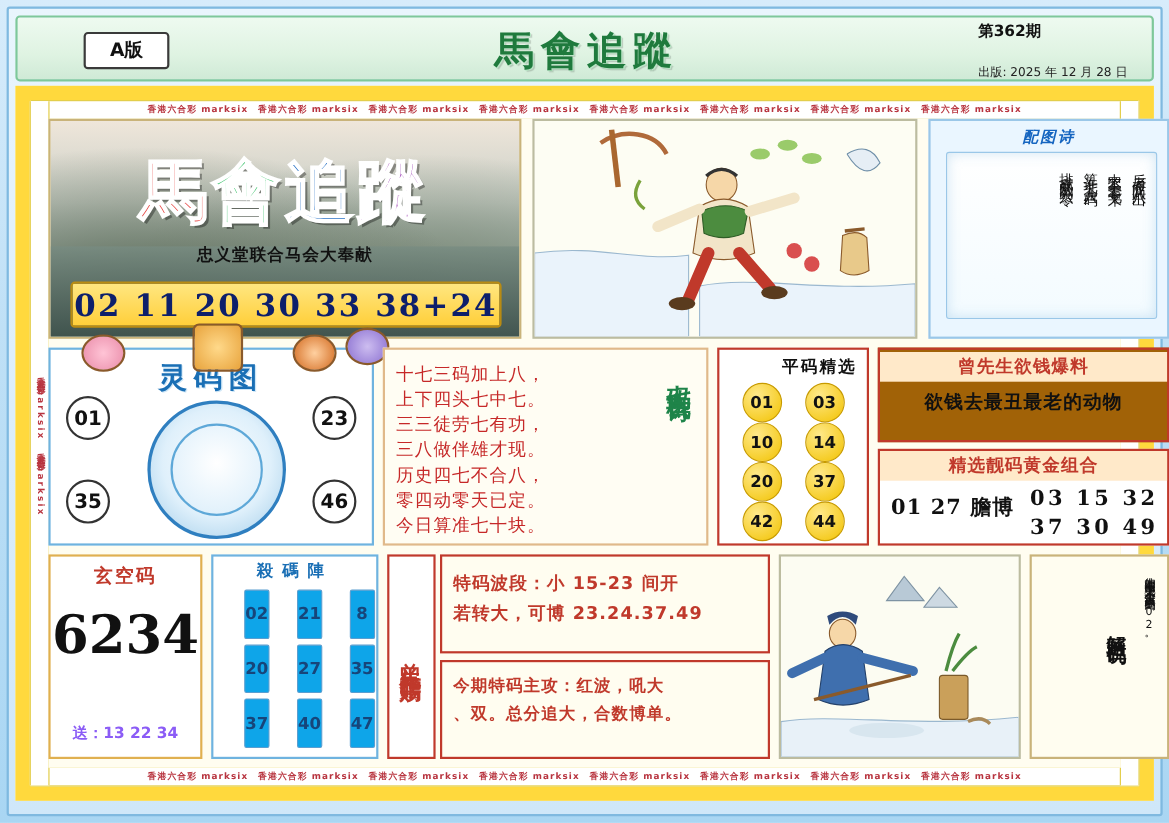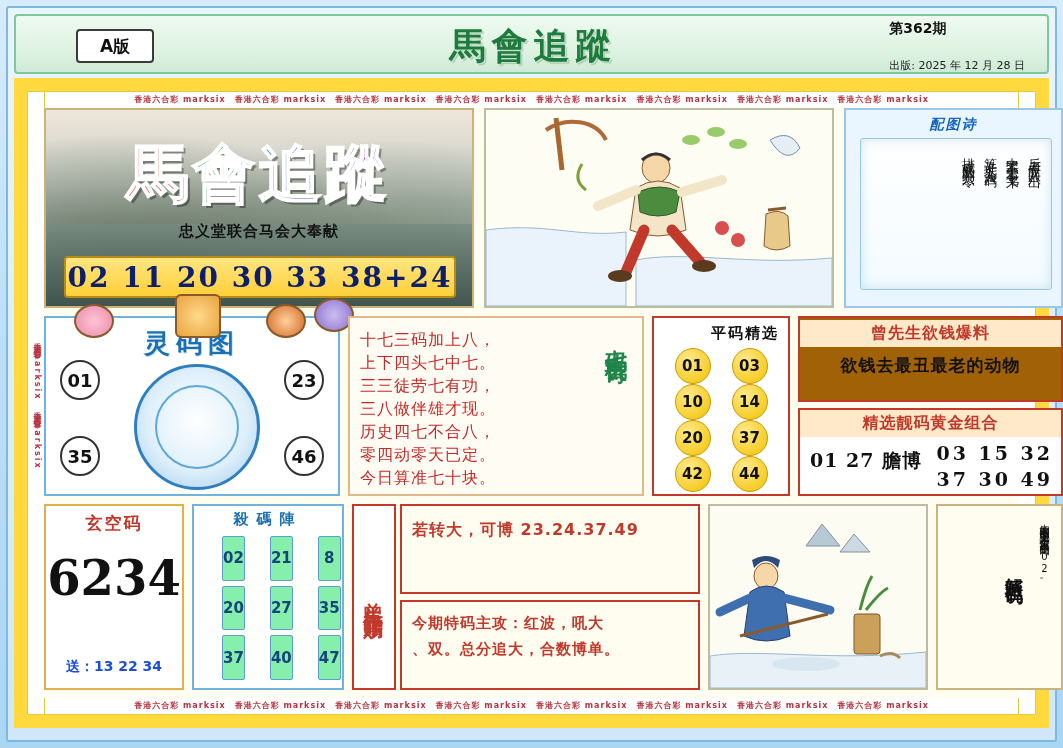--- a/index.html
+++ b/index.html
@@ -262,38 +262,38 @@
     position:absolute;left:0;top:6px;width:100%;text-align:center;
     font-size:17px;font-weight:bold;color:#c0392b;letter-spacing:2px;
   }
   .xuan-num{
     position:absolute;left:0;top:44px;width:100%;text-align:center;
     font-family:"DejaVu Serif","Liberation Serif",serif;
     font-size:48px;font-weight:bold;color:#111;
   }
   .xuan-send{
     position:absolute;left:0;bottom:12px;width:100%;text-align:center;
-    font-size:14px;font-weight:bold;color:#1d4ed8;
+    font-size:14px;font-weight:bold;color:#8b5cf6;
   }
 
   .duan-box{
     position:absolute;left:148px;top:396px;width:152px;height:186px;
     background:#fff;border:2px solid #6fb3df;box-sizing:border-box;
   }
   .duan-title{
     position:absolute;left:0;top:4px;width:100%;text-align:center;
     font-size:15px;font-weight:bold;color:#1a6fb5;letter-spacing:8px;
   }
   .duan-grid{
     position:absolute;left:8px;top:30px;right:8px;bottom:8px;
     display:grid;grid-template-columns:repeat(3,1fr);grid-template-rows:repeat(3,1fr);
     gap:5px;
   }
   .dcell{
-    background:#86efac;border:1px solid #5a9ed0;border-radius:2px;
+    background:#0ea5e9;border:1px solid #5a9ed0;border-radius:2px;
     display:flex;align-items:center;justify-content:center;
     font-size:15px;font-weight:bold;color:#17457a;margin-left:20px;
   }
 
   .zeng2-box{
     position:absolute;left:308px;top:396px;width:44px;height:186px;
     background:#fff;border:2px solid #c0392b;box-sizing:border-box;
     display:flex;align-items:center;justify-content:center;
   }
   .zeng2-text{
@@ -480,20 +480,21 @@
           <div class="dcell">40</div>
           <div class="dcell">47</div>
         </div>
       </div>
 
       <div class="zeng2-box">
         <div class="zeng2-text">曾先生赠赐</div>
       </div>
 
       <div class="te-box">
+        <div>特码波段：小 15-23 间开</div>
         <div>若转大，可博 23.24.37.49</div>
       </div>
       <div class="zhu-box">
         <div>今期特码主攻：红波，吼大</div>
         <div>、双。总分追大，合数博单。</div>
       </div>
 
       <div class="pic2-box">
         <svg width="100%" height="100%" viewBox="0 0 216 182">
           <rect x="0" y="0" width="216" height="182" fill="#fcfcf2"></rect>

